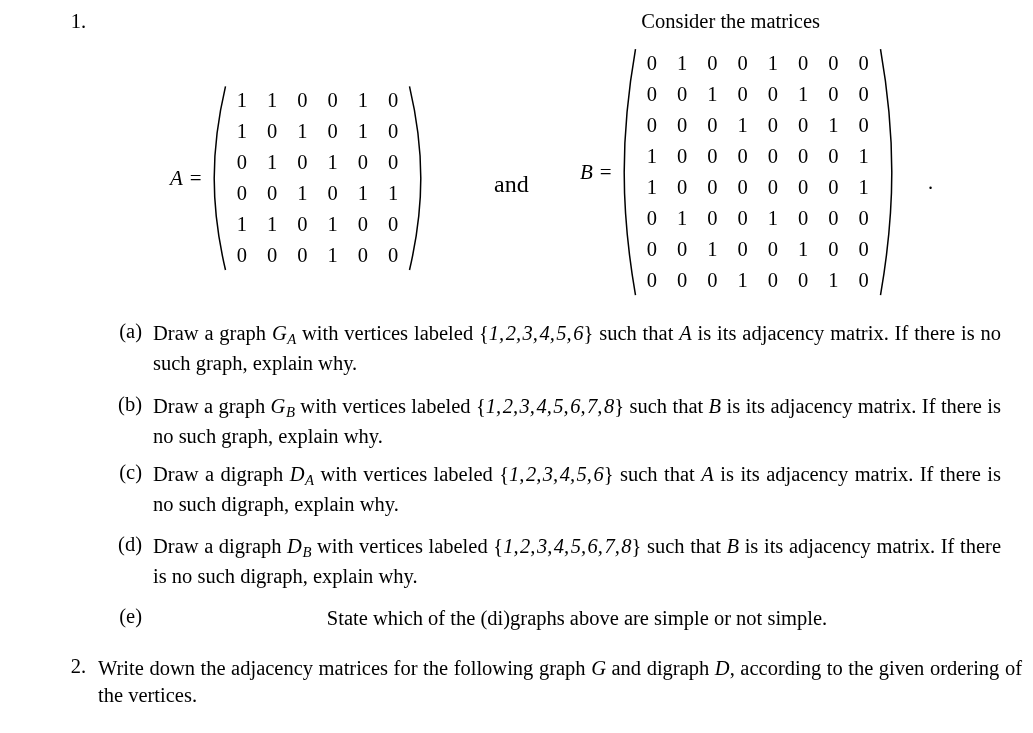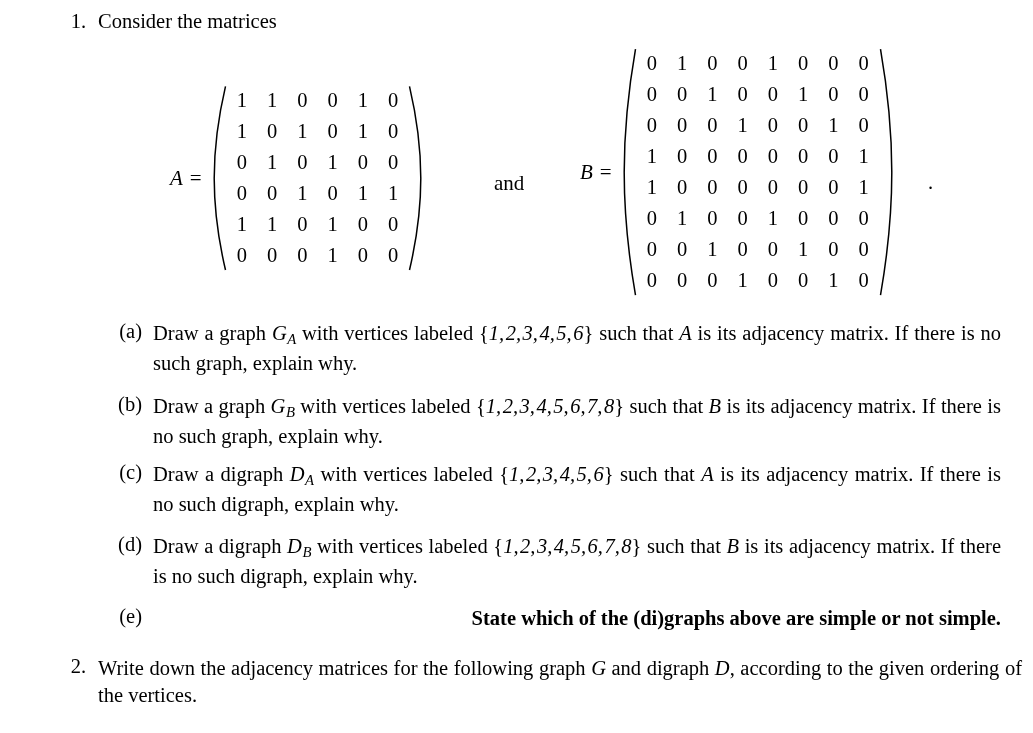--- a/index.html
+++ b/index.html
@@ -27,36 +27,37 @@
     display: flex;
     align-items: flex-start;
   }
   .item-label {
     flex: 0 0 auto;
     text-align: right;
     white-space: nowrap;
   }
   .item-body {
     flex: 1 1 auto;
+    text-align: right;
   }
 
   
   .lvl1 { left: 60px; font-size: 20.5px; }
   .lvl1 > .item-label { width: 26px; margin-right: 12px; }
 
   
   .lvl2 { left: 108px; font-size: 20.5px; }
   .lvl2 > .item-label { width: 34px; margin-right: 11px; }
 
   .just {
     text-align: justify;
     text-justify: inter-word;
     line-height: 1.33;
   }
-  .just.last { text-align: right; font-weight: bold; }
+  .just.last { text-align: center; }
 
   
   .mi {
     font-family: "Liberation Serif", "DejaVu Serif", serif;
     font-style: italic;
   }
   .mi-sub {
     font-style: italic;
     font-size: 0.72em;
     vertical-align: -0.28em;
@@ -117,21 +118,21 @@
     width: 15px;
     overflow: visible;
     pointer-events: none;
   }
   .paren.left  { left: 0; }
   .paren.right { right: 0; }
   .paren svg { display: block; height: 100%; width: 15px; }
 
   .and-word {
     position: absolute;
-    font-size: 21px;
+    font-size: 24px;
     white-space: nowrap;
   }
   .trailing-dot {
     position: absolute;
     font-size: 20.5px;
   }
 </style>
 </head>
 <body>
 

